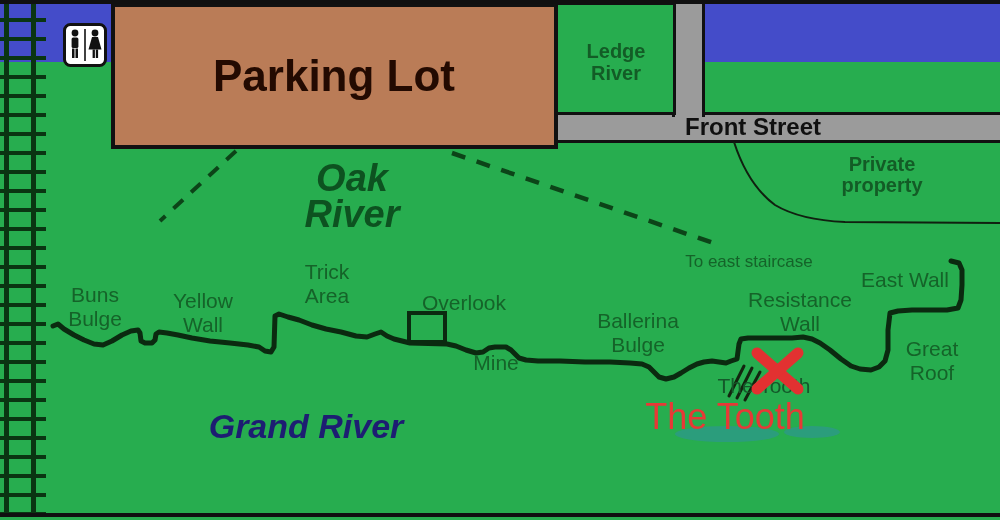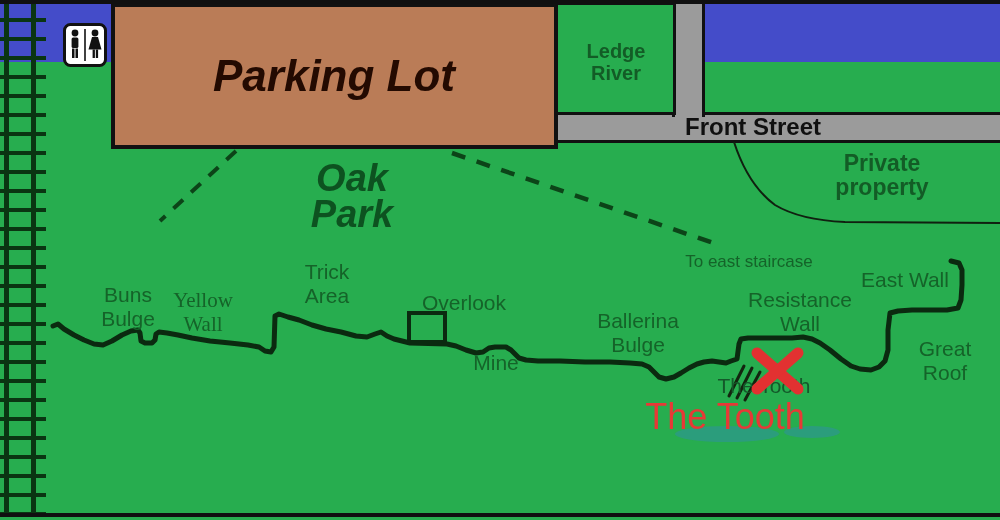--- a/index.html
+++ b/index.html
@@ -80,46 +80,47 @@
       <rect x="8.6" y="14.5" width="6.8" height="10.5" rx="1.5"></rect>
       <rect x="9" y="25.5" width="2.5" height="9.5"></rect>
       <rect x="12.5" y="25.5" width="2.5" height="9.5"></rect>
       <circle cx="32" cy="10" r="3.4"></circle>
       <path d="M 32 14 L 35 14 L 38.5 26.5 L 25.5 26.5 L 29 14 Z"></path>
       <rect x="29.6" y="26.5" width="2.3" height="8.5"></rect>
       <rect x="32.8" y="26.5" width="2.3" height="8.5"></rect>
     </g>
   </svg>
 
-  <div class="lbl bold" style="left:334px;top:76px;font-size:44px;color:#230a01;font-style:italic;">Parking Lot</div>
+  <div class="lbl bold" style="left:334px;top:76px;font-size:44px;color:#230a01;">Parking Lot</div>
   <div class="lbl bold" style="left:616px;top:62px;font-size:20px;color:#135c26;">Ledge
 River</div>
   <div class="lbl bold" style="left:753px;top:127px;font-size:24px;color:#101010;">Front Street</div>
-  <div class="lbl bold" style="left:882px;top:175px;font-size:23px;color:#135c26;line-height:1.05;">Private
+  <div class="lbl bold" style="left:882px;top:175px;font-size:20px;color:#135c26;line-height:1.05;">Private
 property</div>
   <div class="lbl bold ital" style="left:352px;top:196px;font-size:38px;color:#0d5220;line-height:0.95;">Oak
-Park</div>
+River</div>
   <div class="lbl" style="left:749px;top:262px;font-size:17px;">To east staircase</div>
+  <div class="lbl bold ital" style="left:306px;top:426px;font-size:34px;color:#1d1d72;">Grand River</div>
   <div class="lbl" style="left:764px;top:386px;font-size:21px;color:#14592a;">The Tooth</div>
   <div class="lbl" style="left:725px;top:417px;font-size:36px;color:#e73936;">The Tooth</div>
 
-  <div class="lbl" style="left:95px;top:307px;margin-left:33px;">Buns
+  <div class="lbl" style="left:95px;top:307px;">Buns
 Bulge</div>
-  <div class="lbl" style="left:203px;top:313px;font-family:Liberation Serif, serif;">Yellow
+  <div class="lbl" style="left:203px;top:313px;">Yellow
 Wall</div>
   <div class="lbl" style="left:327px;top:284px;">Trick
 Area</div>
   <div class="lbl" style="left:433px;top:303px;margin-left:31px;">Overlook</div>
   <div class="lbl" style="left:496px;top:335px;margin-top:28px;">Mine</div>
   <div class="lbl" style="left:638px;top:333px;">Ballerina
 Bulge</div>
   <div class="lbl" style="left:776px;top:312px;margin-left:24px;">Resistance
 Wall</div>
   <div class="lbl" style="left:905px;top:280px;">East Wall</div>
-  <div class="lbl" style="left:932px;top:361px;margin-left:13px;">Great
+  <div class="lbl" style="left:932px;top:361px;">Great
 Roof</div>
 
   <svg class="overlay" width="1000" height="520" viewBox="0 0 1000 520">
     <g stroke="#e23131" stroke-width="11" stroke-linecap="round">
       <line x1="757" y1="353" x2="798" y2="389"></line>
       <line x1="798" y1="353" x2="757" y2="389"></line>
     </g>
   </svg>
 
 </div>

